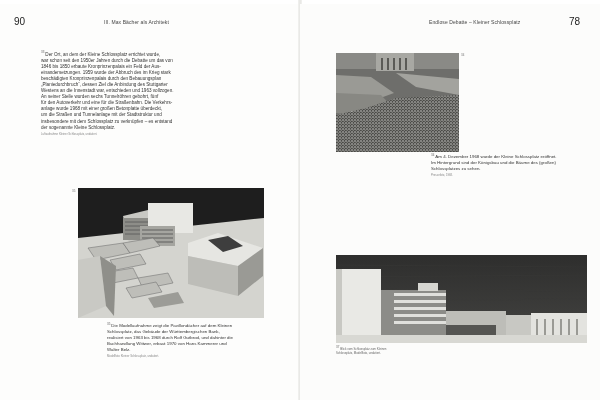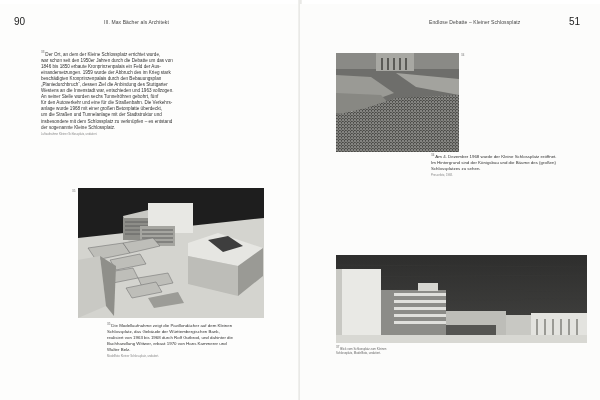--- a/index.html
+++ b/index.html
@@ -90,21 +90,21 @@
     <p>Buchhandlung Wittwer, erbaut 1970 von Hans Kammerer und</p>
     <p>Walter Belz.</p>
     <p class="credit">Modellfoto Kleiner Schlossplatz, undatiert.</p>
   </div>
 </div>
 
 <div class="gutter"></div>
 
 <div class="page right">
   <div class="runhead" style="left:129px;">Endlose Debatte – Kleiner Schlossplatz</div>
-  <div class="folio" style="left:269px;">51</div>
+  <div class="folio" style="left:269px;">78</div>
 
   <div class="photo" style="left:36px; top:49px; width:123px; height:99px; background:#7d7d7a;">
     <svg width="123" height="99" viewBox="0 0 123 99">
       <rect x="0" y="0" width="123" height="99" fill="#6e6e6b"></rect>
       <rect x="0" y="0" width="123" height="16" fill="#8a8a86"></rect>
       <rect x="40" y="0" width="38" height="18" fill="#a8a8a3"></rect>
       <g fill="#5a5a56">
         <rect x="45" y="5" width="2" height="12"></rect>
           <rect x="51" y="5" width="2" height="12"></rect>
         <rect x="57" y="5" width="2" height="12"></rect>

